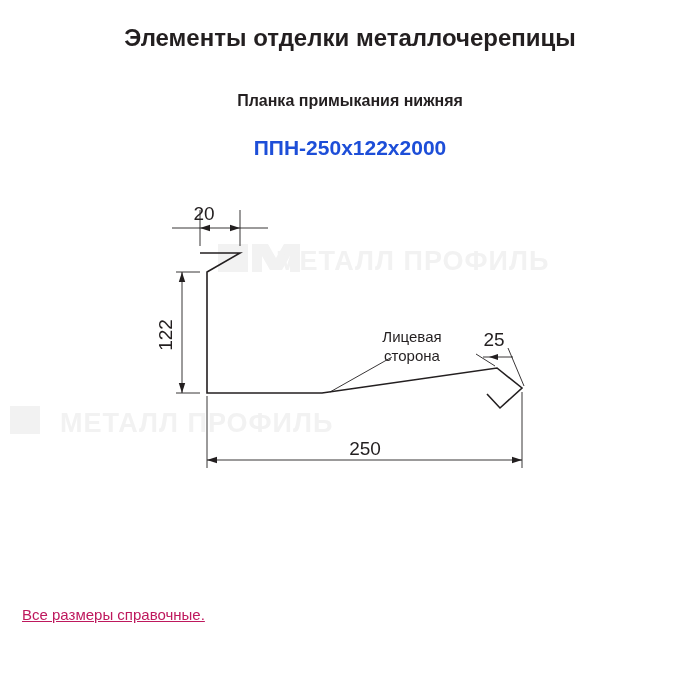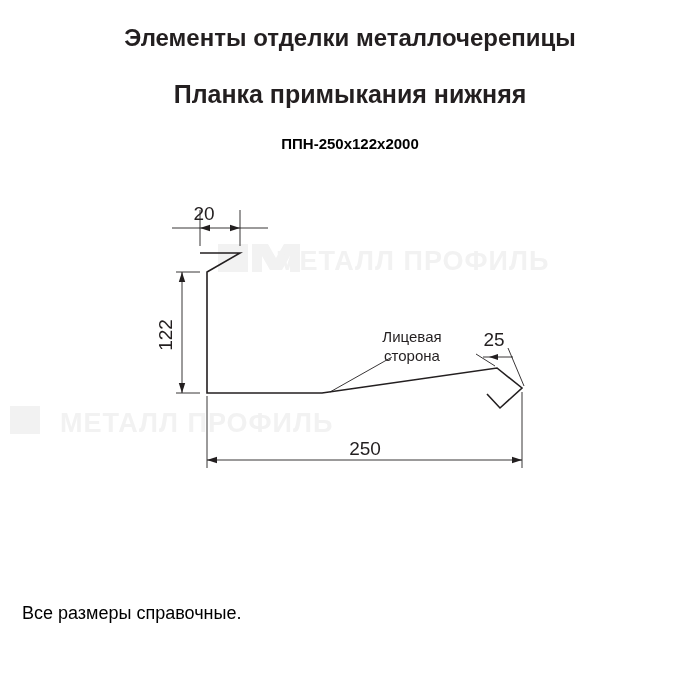--- a/index.html
+++ b/index.html
@@ -25,47 +25,48 @@
     padding-top: 24px;
   }
   .main-title {
     font-size: 24px;
     font-weight: bold;
     letter-spacing: 0px;
     margin: 0;
     color: #231f20;
   }
   .sub-title {
-    font-size: 25px;
+    font-size: 16px;
     font-weight: bold;
-    margin: 0;
+    margin: 12px;
     padding-top: 28px;
     color: #231f20;
   }
   .sub-title2 {
-    font-size: 15px;
+    font-size: 21px;
     font-weight: bold;
     margin: 16px;
     padding-top: 10px;
-    color: #000000;
+    color: #1d4ed8;
   }
   .drawing {
     position: absolute;
     left: 0;
     top: 180px;
     width: 700px;
     height: 330px;
   }
   .footer {
     position: absolute;
     left: 22px;
     bottom: 14px;
-    font-size: 18px;
+    font-size: 15px;
     line-height: 1.45;
-    color: #000000;
+    color: #be185d;
+    text-decoration: underline;
   }
   .footer div {
     white-space: nowrap;
   }
   svg text {
     font-family: "Liberation Sans", sans-serif;
     fill: #231f20;
   }
   .wm {
     fill: #f2f2f2;

